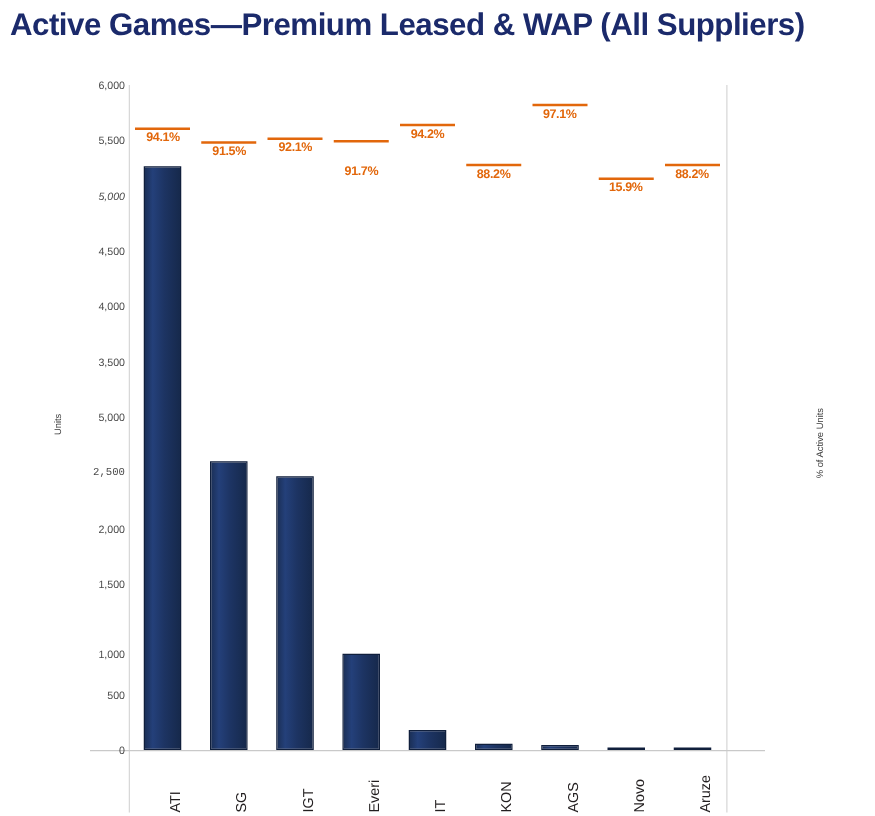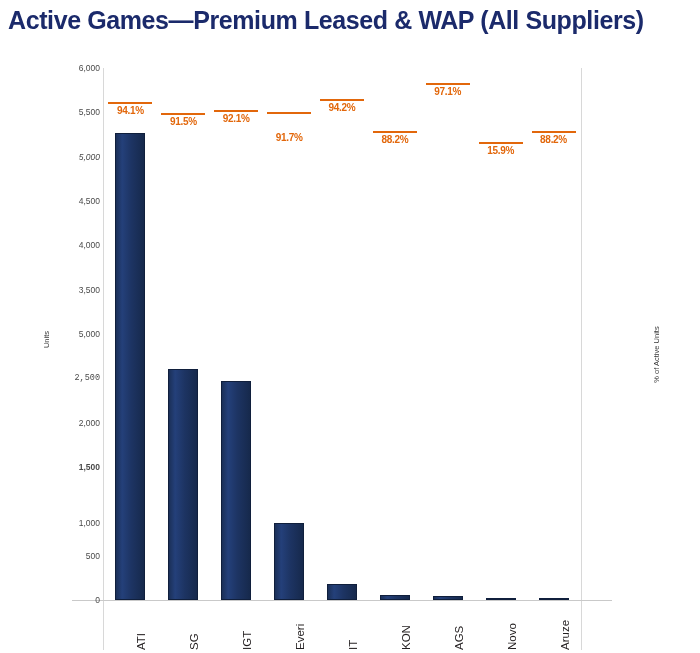--- a/index.html
+++ b/index.html
@@ -80,21 +80,21 @@
   <div id="left-ticks" class="axis-ticks">
       <div class="tick" style="top: 6px;">6,000</div>
       <div class="tick" style="top: 50.3333px;">5,500</div>
       <div class="tick" style="top: 94.6667px; font-style: italic;">5,000</div>
       <div class="tick" style="top: 139px;">4,500</div>
       <div class="tick" style="top: 183.333px;">4,000</div>
       <div class="tick" style="top: 227.667px;">3,500</div>
       <div class="tick" style="top: 272px;">5,000</div>
       <div class="tick" style="top: 316.333px; font-family: Liberation Mono, monospace;">2,500</div>
       <div class="tick" style="top: 360.667px;">2,000</div>
-      <div class="tick" style="top: 405px; font-weight: bold;">1,500</div>
+      <div class="tick" style="top: 405px;">1,500</div>
       <div class="tick" style="top: 449.333px; margin-top: 12px;">1,000</div>
       <div class="tick" style="top: 493.667px;">500</div>
       <div class="tick" style="top: 538px;">0</div>
     </div>
 
   <div id="left-axis-title" class="axis-title">Units</div>
   <div id="right-axis-title" class="axis-title">% of Active Units</div>
 
   <div id="plot-area">
       <div class="bar-col" style="left: 11.4444px; width: 30px;">

